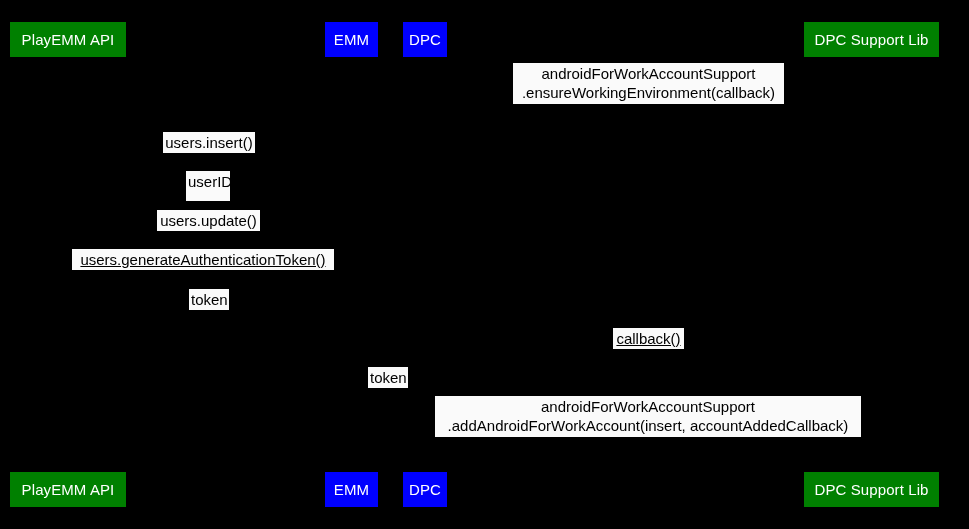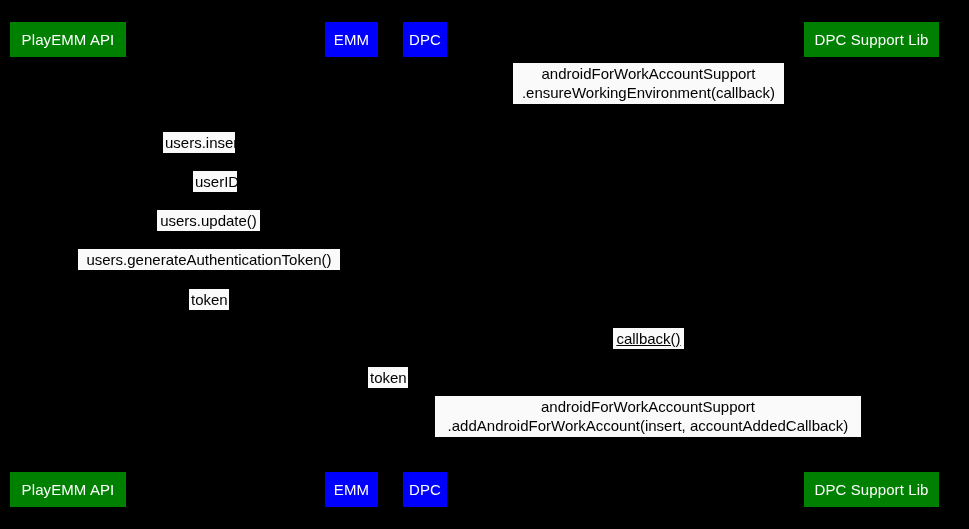--- a/index.html
+++ b/index.html
@@ -84,21 +84,21 @@
       <span>DPC</span>
     </div>
     <div class="participant green" style="left: 804px; top: 472px; width: 135px; height: 35px; background: rgb(0, 128, 0); color: rgb(255, 255, 255);">
       <span>DPC Support Lib</span>
     </div>
     <div class="lifeline" style="left: 68px;"></div>
     <div class="lifeline" style="left: 352px;"></div>
     <div class="lifeline" style="left: 425px;"></div>
     <div class="lifeline" style="left: 872px;"></div>
     <div class="msg-label two-line" style="left: 513px; top: 63px; width: 271px; height: 41px; background: rgb(250, 250, 250); color: rgb(0, 0, 0);"><div>androidForWorkAccountSupport</div><div>.ensureWorkingEnvironment(callback)</div></div>
-    <div class="msg-label" style="left: 163px; top: 132px; width: 72px; height: 21px; background: rgb(250, 250, 250); color: rgb(0, 0, 0);"><div>users.insert()</div></div>
-    <div class="msg-label" style="left: 193px; top: 171px; width: 44px; height: 21px; background: rgb(250, 250, 250); color: rgb(0, 0, 0);"><div>userID</div></div>
+    <div class="msg-label" style="left: 163px; top: 132px; width: 92px; height: 21px; background: rgb(250, 250, 250); color: rgb(0, 0, 0);"><div>users.insert()</div></div>
+    <div class="msg-label" style="left: 186px; top: 171px; width: 44px; height: 30px; background: rgb(250, 250, 250); color: rgb(0, 0, 0);"><div>userID</div></div>
     <div class="msg-label" style="left: 157px; top: 210px; width: 103px; height: 21px; background: rgb(250, 250, 250); color: rgb(0, 0, 0);"><div>users.update()</div></div>
-    <div class="msg-label" style="left: 78px; top: 249px; width: 262px; height: 21px; background: rgb(250, 250, 250); color: rgb(0, 0, 0);"><div>users.generateAuthenticationToken()</div></div>
+    <div class="msg-label" style="left: 72px; top: 249px; width: 262px; height: 21px; background: rgb(250, 250, 250); color: rgb(0, 0, 0); text-decoration: underline;"><div>users.generateAuthenticationToken()</div></div>
     <div class="msg-label" style="left: 189px; top: 289px; width: 40px; height: 21px; background: rgb(250, 250, 250); color: rgb(0, 0, 0);"><div>token</div></div>
     <div class="msg-label" style="left: 613px; top: 328px; width: 71px; height: 21px; background: rgb(250, 250, 250); color: rgb(0, 0, 0); text-decoration: underline;"><div>callback()</div></div>
     <div class="msg-label" style="left: 368px; top: 367px; width: 40px; height: 21px; background: rgb(250, 250, 250); color: rgb(0, 0, 0);"><div>token</div></div>
     <div class="msg-label two-line" style="left: 435px; top: 396px; width: 426px; height: 41px; background: rgb(250, 250, 250); color: rgb(0, 0, 0);"><div>androidForWorkAccountSupport</div><div>.addAndroidForWorkAccount(insert, accountAddedCallback)</div></div>
   </div>
 
 </body></html>

